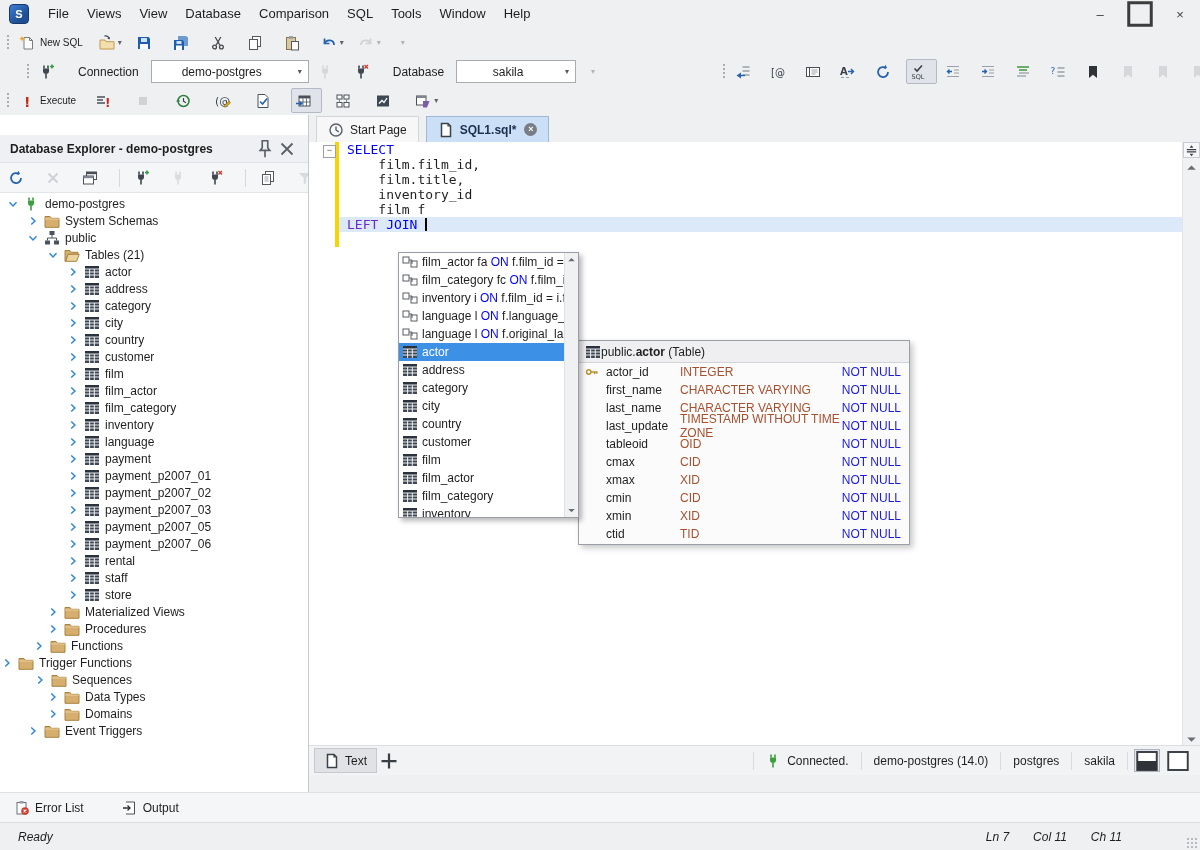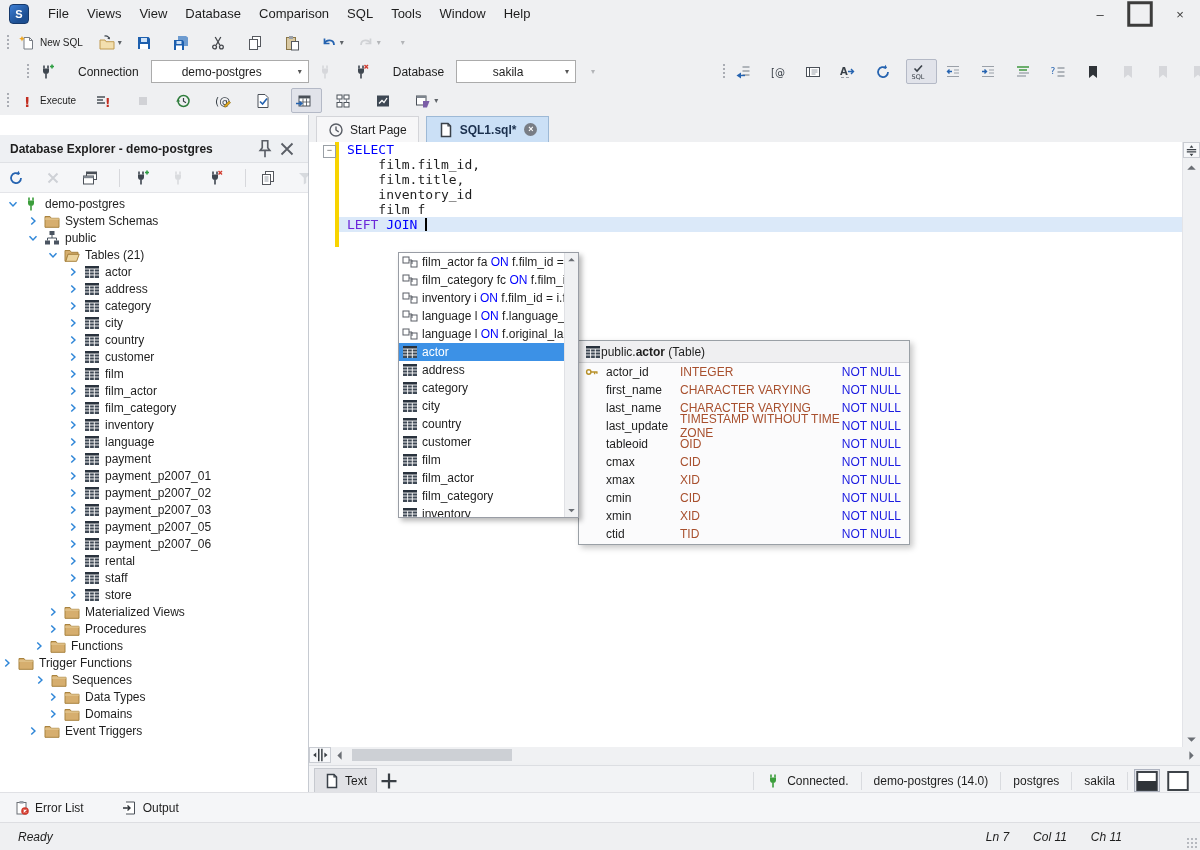--- a/index.html
+++ b/index.html
@@ -80,21 +80,21 @@
     border-left:1px solid #e3e4e8;display:flex;flex-direction:column;align-items:center;}
   .sbtn{width:17px;height:16px;display:flex;align-items:center;justify-content:center;flex:none;}
   .split-btn{border:1px solid #c9ccd2;background:#f7f8fa;height:14px;width:15px;margin-bottom:1px;}
   .vtrack{flex:1;} 
   .hscroll{position:absolute;left:309px;top:747px;right:0;height:16px;background:#f0f1f3;
     display:flex;align-items:center;}
   .htrack{flex:1;position:relative;height:16px;}
   .hthumb{position:absolute;left:4px;top:2px;width:160px;bottom:2px;background:#cdd0d5;}
 
   
-  .ed-bottom{position:absolute;left:309px;right:0;top:765px;height:29px;background:#f2f3f5;
+  .ed-bottom{position:absolute;left:309px;right:0;top:745px;height:29px;background:#f2f3f5;
     border-top:1px solid #dcdee2;display:flex;align-items:center;}
   .ed-tab{height:23px;margin-left:5px;padding:0 9px;display:flex;align-items:center;gap:5px;
     background:#e1e2e6;border:1px solid #c6c9cf;font-size:12px;}
   .ed-plus{width:24px;height:23px;display:flex;align-items:center;justify-content:center;}
   .ed-status{margin-left:auto;display:flex;align-items:center;height:100%;}
   .ed-status .cell{display:flex;align-items:center;gap:5px;padding:0 12px;height:18px;
     border-left:1px solid #d9dbdf;white-space:nowrap;}
   .ed-view-btn{width:24px;height:21px;display:flex;align-items:center;justify-content:center;
     margin-right:3px;border:1px solid transparent;}
   .ed-view-btn.checked{background:#e3e5eb;border-color:#aeb3bf;}

